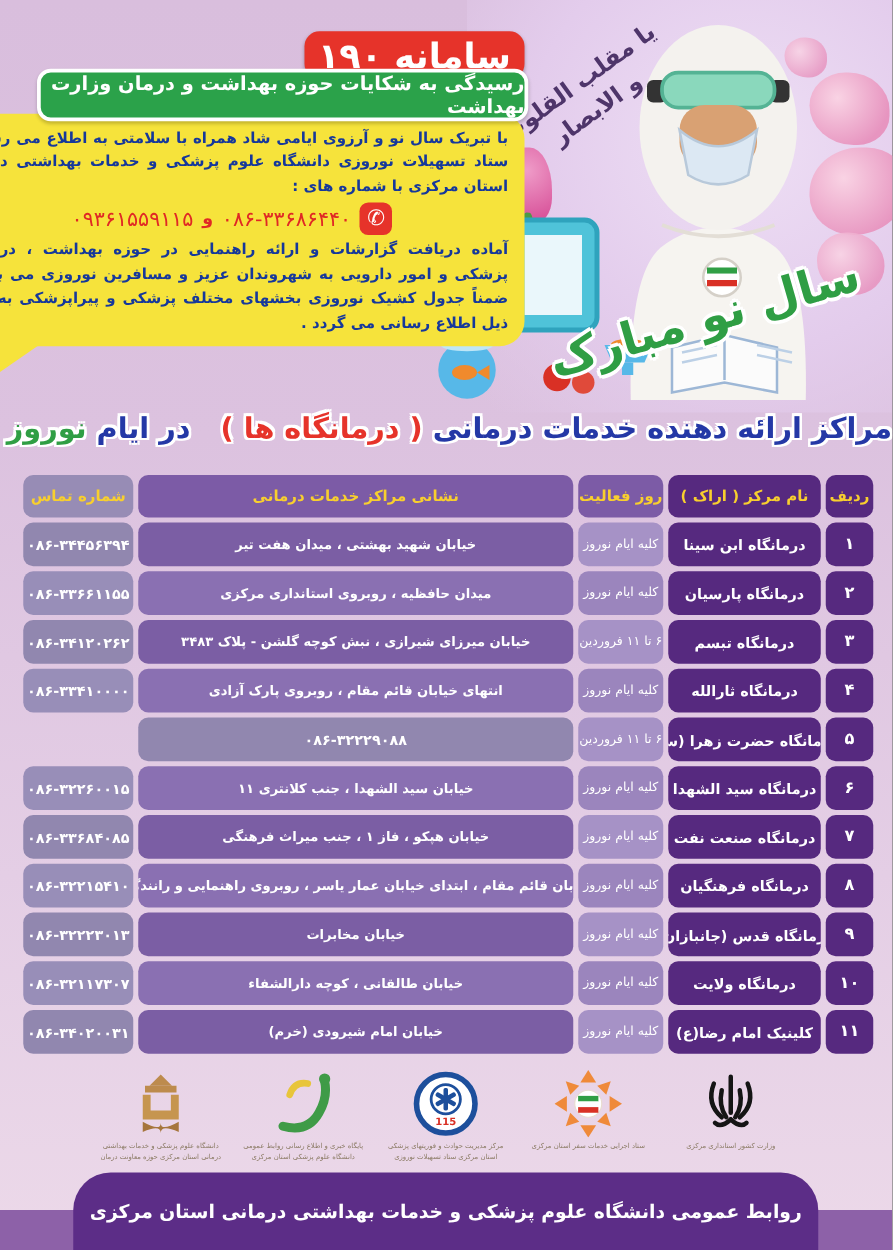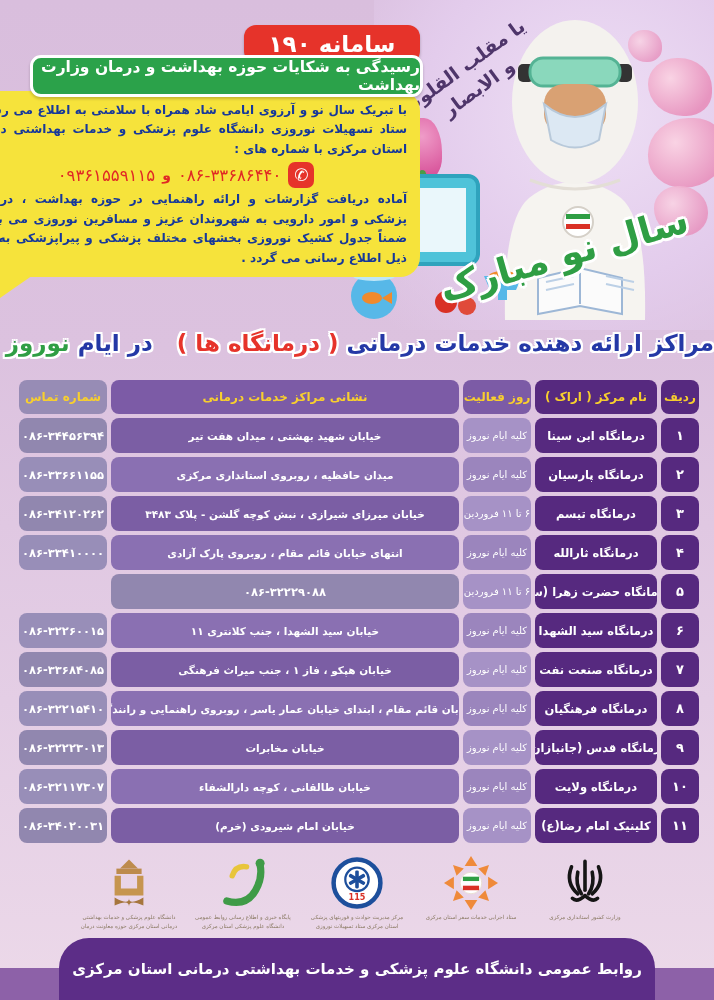--- a/index.html
+++ b/index.html
@@ -24,21 +24,21 @@
   .hyacinth::after{ content:""; position:absolute; bottom:-16px; left:14px; width:10px; height:26px;
     background:#4c9a46; border-radius:40%; transform:rotate(8deg); }
   .nurse{ position:absolute; top:10px; right:24px; }
   .haftsin{ position:absolute; top:170px; right:188px; }
   .greeting{ position:absolute; top:232px; right:22px; width:250px; transform:rotate(-16deg);
     color:#2f9e44; font-weight:bold; font-size:37px; text-align:center; white-space:nowrap;
     text-shadow:-2px -2px 0 #fff,2px -2px 0 #fff,-2px 2px 0 #fff,2px 2px 0 #fff,0 3px 0 #fff,3px 0 0 #fff,0 -3px 0 #fff,-3px 0 0 #fff; }
   
   .badge-red{ position:absolute; top:25px; right:294px; width:176px; height:38px; z-index:2;
     background:#e6332a; border-radius:12px; display:flex; align-items:center; justify-content:center;
-    color:#fff; font-weight:bold; font-size:23px; box-shadow:0 2px 3px rgba(0,0,0,.25); }
+    color:#fff; font-weight:bold; font-size:28px; box-shadow:0 2px 3px rgba(0,0,0,.25); }
   .banner-green{ position:absolute; top:55px; right:291px; width:393px; height:42px; z-index:3;
     background:#2ba24a; border:3px solid #fff; border-radius:11px; display:flex; align-items:center; justify-content:center;
     color:#fff; font-weight:bold; font-size:15.5px; box-shadow:0 2px 3px rgba(0,0,0,.2); }
   .bubble{ position:absolute; top:91px; right:294px; width:468px; z-index:2;
     background:#f6e33b; border-radius:20px; padding:10px 13px 9px; }
   .bubble .txt{ color:#16389b; font-weight:bold; font-size:12px; line-height:1.62; text-align:justify; }
   .phone-row{ display:flex; direction:rtl; align-items:center; justify-content:center; gap:7px; margin:3px 0 2px; }
   .phone-ico{ width:26px; height:26px; background:#e6332a; border-radius:7px; color:#fff;
     display:flex; align-items:center; justify-content:center; font-size:17px; }
   .phone-num{ color:#e02825; font-weight:normal; font-size:16.5px; direction:ltr; }

